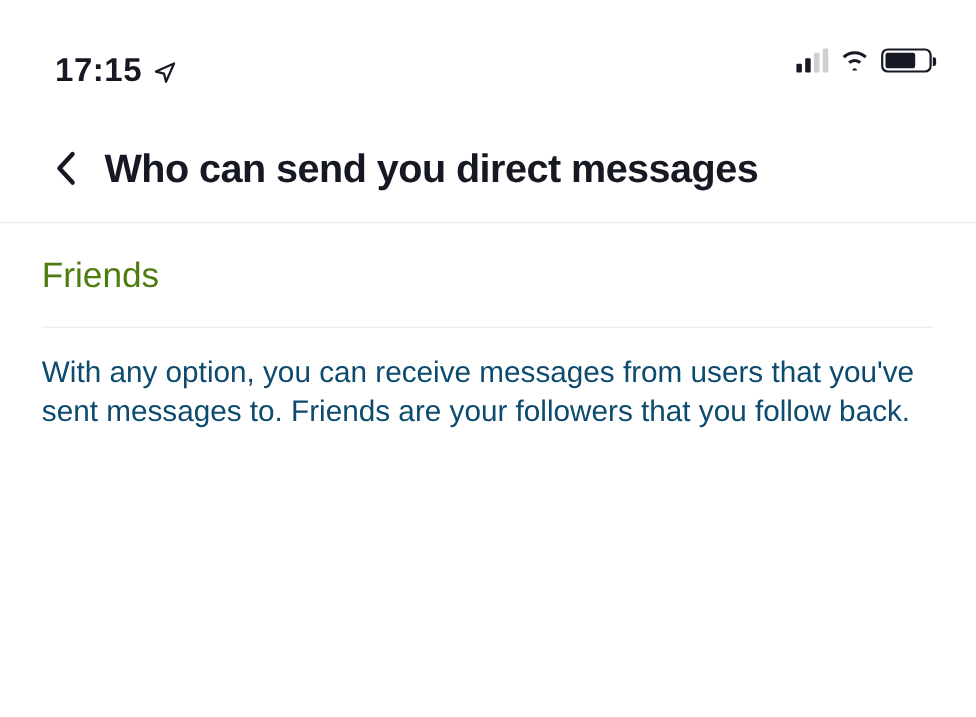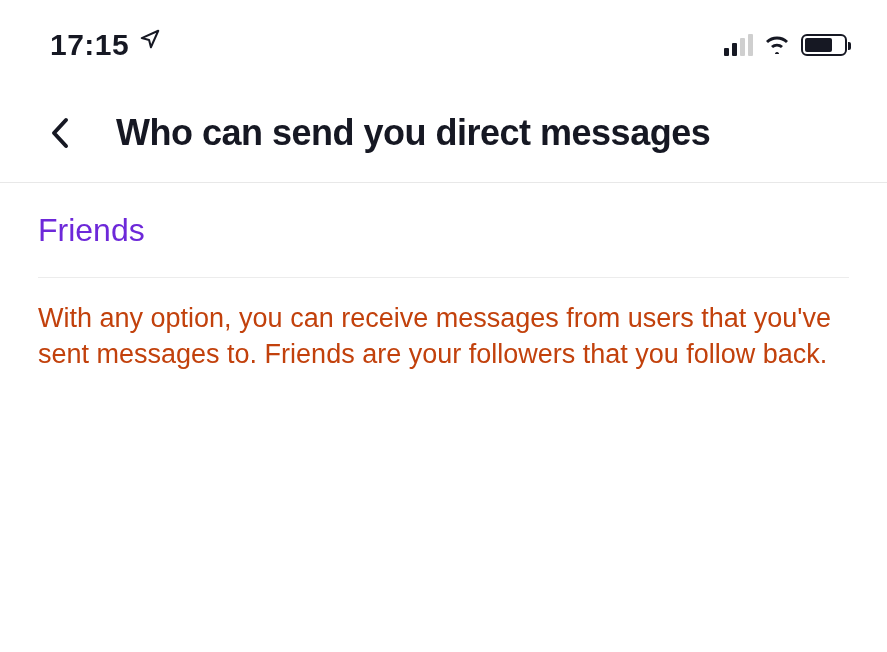--- a/index.html
+++ b/index.html
@@ -15,22 +15,23 @@
       color: #161823;
     }
     .status-bar {
       display: flex;
       justify-content: space-between;
       align-items: center;
       padding: 28px 40px 20px 50px;
     }
     .status-left {
       display: flex;
-      align-items: flex-start;
+      align-items: flex-end;
       gap: 10px;
+      margin-top: 20px;
     }
     .status-time {
       font-size: 30px;
       font-weight: 600;
       letter-spacing: 0.5px;
     }
     .location-icon {
       width: 22px;
       height: 22px;
     }
@@ -81,21 +82,21 @@
       width: 70%;
       height: 100%;
       background: #161823;
       border-radius: 2px;
     }
     .header {
       display: flex;
       align-items: center;
       padding: 30px 31px 28px 40px;
       border-bottom: 1px solid #e8e8e8;
-      gap: 36px;
+      gap: 15px;
     }
     .back-button {
       display: flex;
       align-items: center;
       justify-content: center;
       width: 40px;
       height: 40px;
       cursor: pointer;
     }
     .back-chevron {
@@ -114,31 +115,31 @@
       display: flex;
       justify-content: space-between;
       align-items: center;
       height: 95px;
       border-bottom: 1px solid #ececec;
       cursor: pointer;
     }
     .option-label {
       font-size: 32px;
       font-weight: 400;
-      color: #6d28d9;
+      color: #4d7c0f;
     }
     .checkmark {
       width: 40px;
       height: 30px;
     }
     .description {
       padding: 22px 38px;
       font-size: 27px;
       line-height: 1.35;
-      color: #c2410c;
+      color: #0c4a6e;
       font-weight: 400;
     }
   </style>
 </head>
 <body>
 
 <div class="status-bar">
   <div class="status-left">
     <span class="status-time">17:15</span>
     <span>

